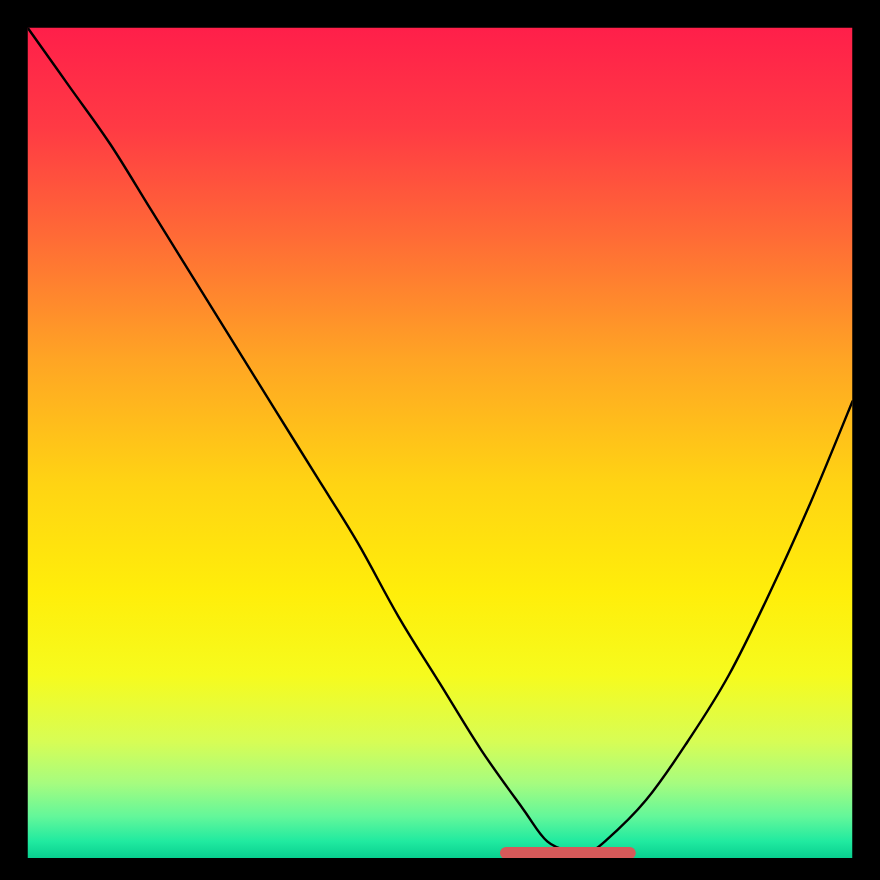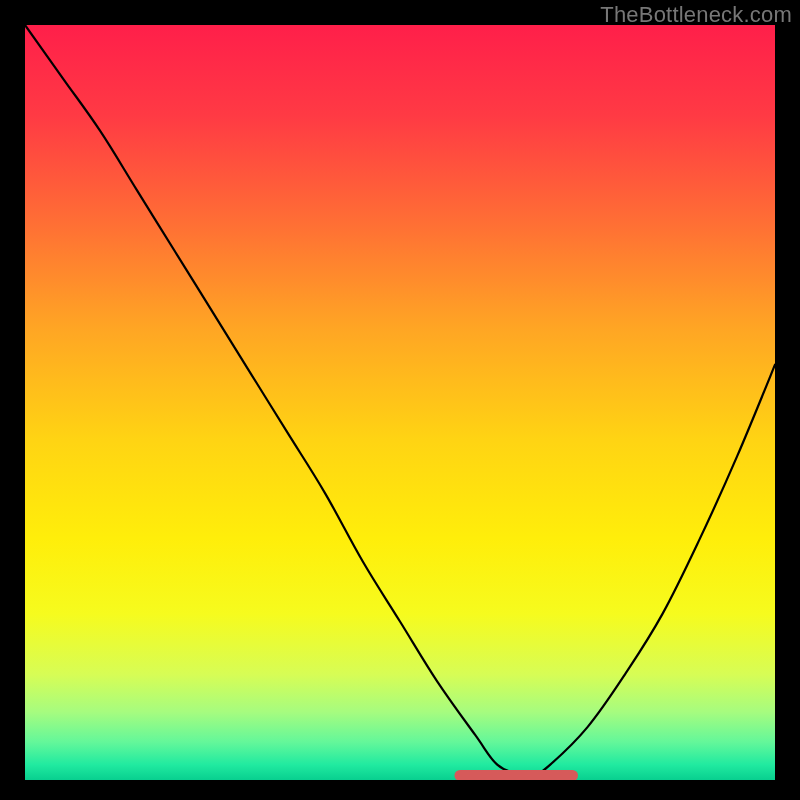--- a/index.html
+++ b/index.html
@@ -48,21 +48,20 @@
     top: 0;
     width: 100%;
     height: 100%;
     z-index: 20;
   }
 </style>
 </head>
 <body>
 
 <div class="frame">
-  <div class="watermark">TheBottleneck.com</div>
 
   <div class="plot-outer">
     <svg class="gradient" viewBox="0 0 750 755" preserveAspectRatio="none">
       <defs>
         <linearGradient id="bg-grad" x1="0" y1="0" x2="0" y2="1">
             <stop offset="0%" stop-color="#ff1f4a"></stop>
             <stop offset="12%" stop-color="#ff3a44"></stop>
             <stop offset="25%" stop-color="#ff6a36"></stop>
             <stop offset="40%" stop-color="#ffa524"></stop>
             <stop offset="55%" stop-color="#ffd413"></stop>

